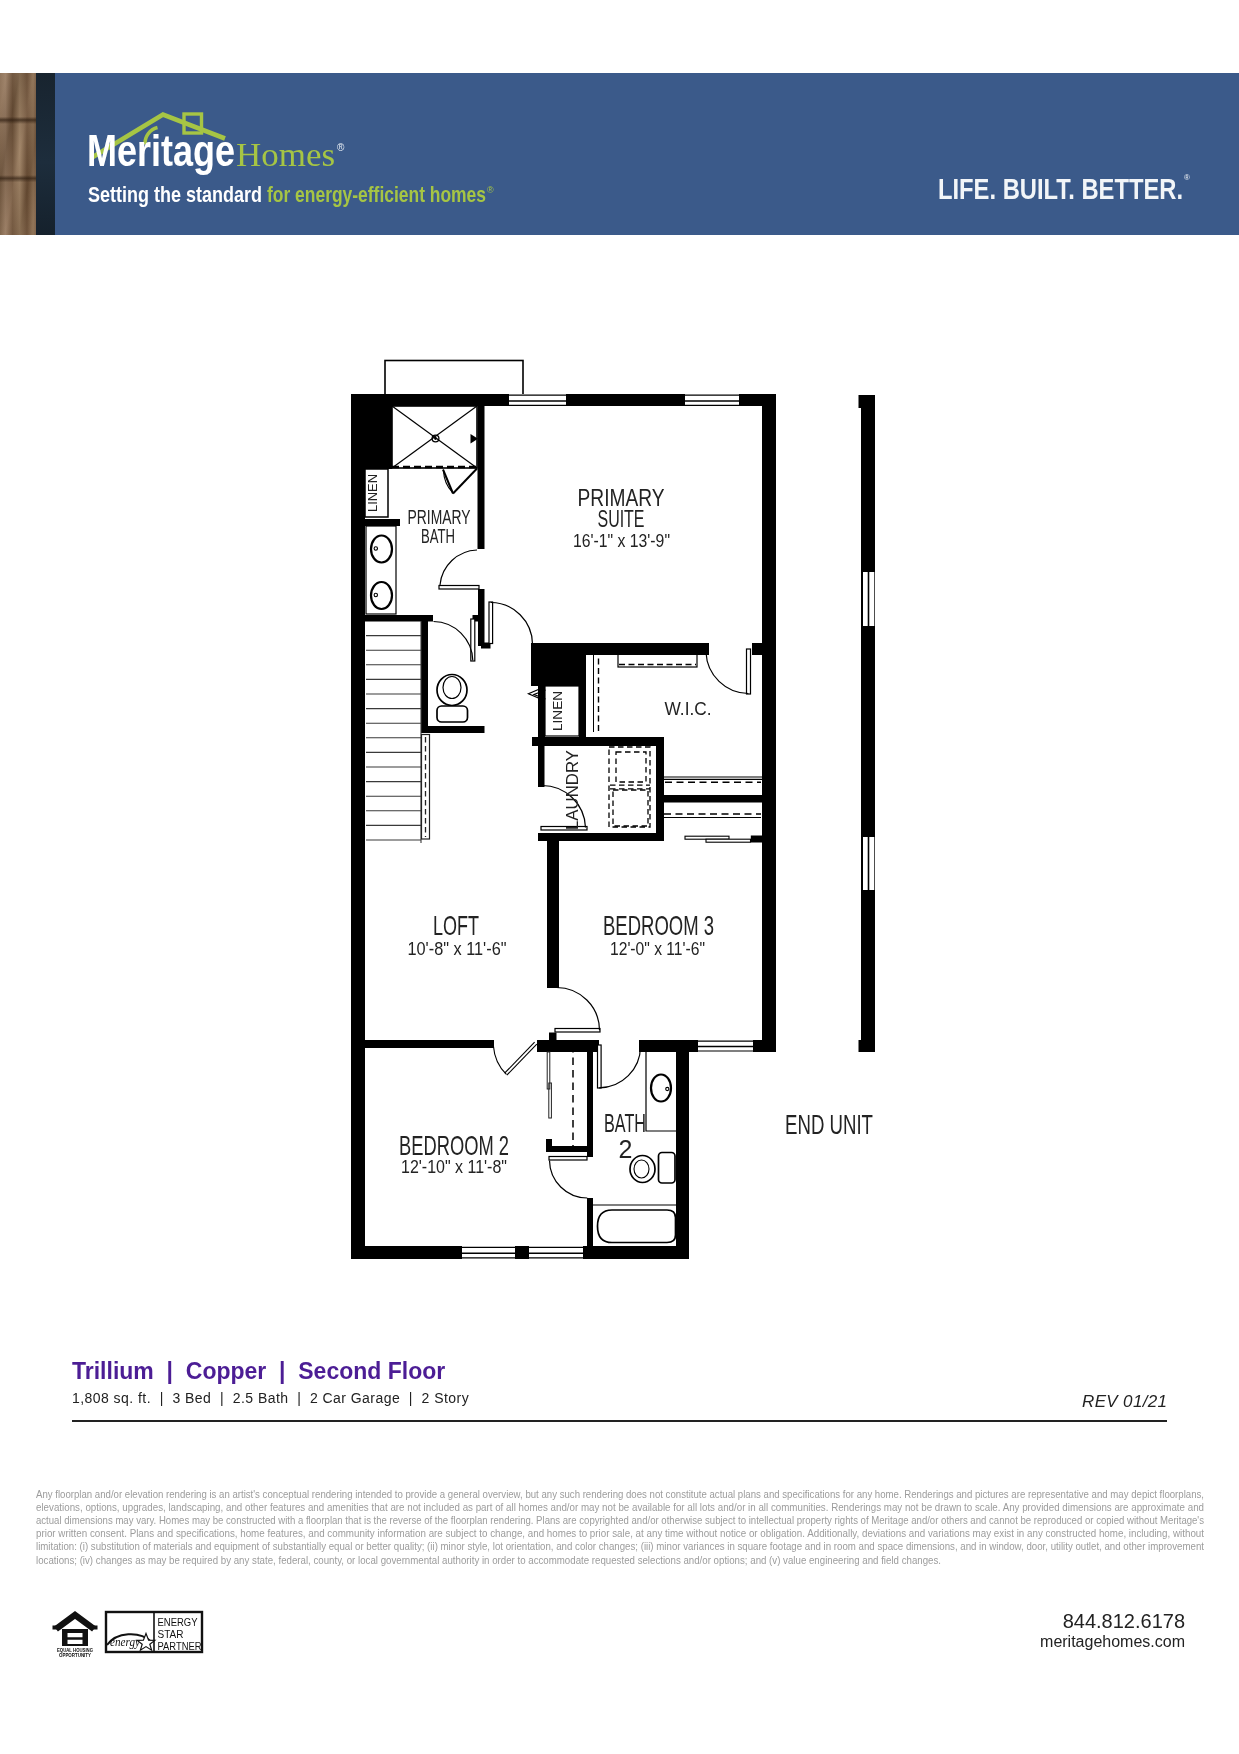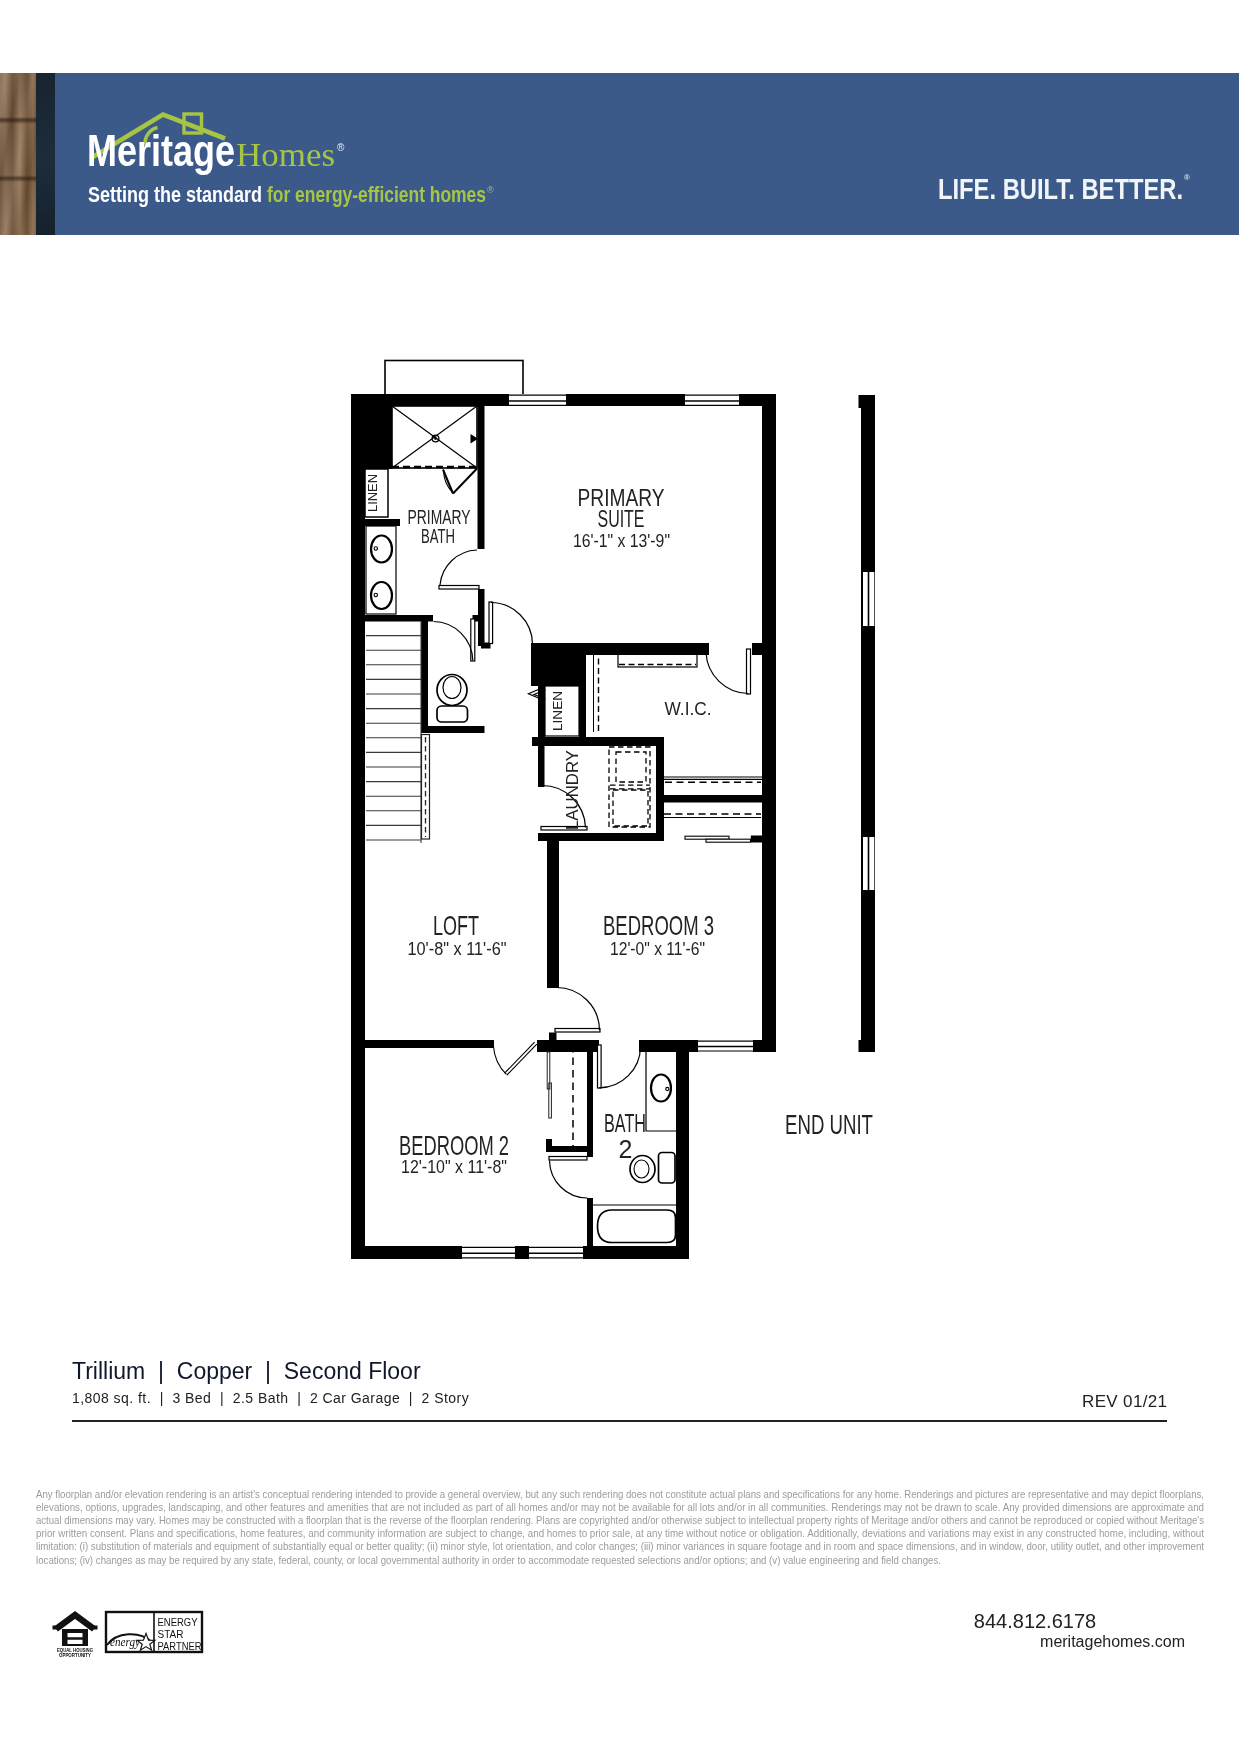--- a/index.html
+++ b/index.html
@@ -331,24 +331,24 @@
 
 <text x="376.5" y="493" font-size="12.5" textLength="38" lengthAdjust="spacingAndGlyphs" transform="rotate(-90 376.5 493)">LINEN</text>
 
 <text x="562" y="711" font-size="12.5" textLength="40" lengthAdjust="spacingAndGlyphs" transform="rotate(-90 562 711)">LINEN</text>
 
 <text x="578" y="790" font-size="17" textLength="80" lengthAdjust="spacingAndGlyphs" transform="rotate(-90 578 790)">LAUNDRY</text>
 </g>
 </g>
 </svg>
 
-<div class="abs" style="left:72px;top:1358px;font-weight:normal;font-size:23px;color:#0f172a;letter-spacing:0;">Trillium&nbsp; | &nbsp;Copper&nbsp; | &nbsp;Second Floor</div>
+<div class="abs" style="left:72px;top:1358px;font-weight:bold;font-size:23px;color:#4c1d95;letter-spacing:0;">Trillium&nbsp; | &nbsp;Copper&nbsp; | &nbsp;Second Floor</div>
 <div class="abs" style="left:72px;top:1390px;font-weight:normal;font-size:14px;color:#222;letter-spacing:0.45px;">1,808 sq. ft.&nbsp; | &nbsp;3 Bed&nbsp; | &nbsp;2.5 Bath&nbsp; | &nbsp;2 Car Garage&nbsp; | &nbsp;2 Story</div>
 
-<div class="abs" style="left:1082px;top:1392px;font-size:17px;color:#222;letter-spacing:0.35px;">REV 01/21</div>
+<div class="abs" style="left:1082px;top:1392px;font-size:17px;color:#222;letter-spacing:0.35px;font-style:italic;">REV 01/21</div>
 
 <div class="abs" style="left:72px;top:1420px;width:1095px;height:1.6px;background:#222;"></div>
 
 <svg class="abs" style="left:0;top:0;" width="1239" height="1754" viewBox="0 0 1239 1754">
 <g fill="#9c9c9c" font-family="Liberation Sans,sans-serif" font-size="10.6">
 <text x="36" y="1497.5" textLength="1168" lengthAdjust="spacingAndGlyphs">Any floorplan and/or elevation rendering is an artist's conceptual rendering intended to provide a general overview, but any such rendering does not constitute actual plans and specifications for any home. Renderings and pictures are representative and may depict floorplans,</text>
 <text x="36" y="1510.7" textLength="1168" lengthAdjust="spacingAndGlyphs">elevations, options, upgrades, landscaping, and other features and amenities that are not included as part of all homes and/or may not be available for all lots and/or in all communities. Renderings may not be drawn to scale. Any provided dimensions are approximate and</text>
 <text x="36" y="1523.9" textLength="1168" lengthAdjust="spacingAndGlyphs">actual dimensions may vary. Homes may be constructed with a floorplan that is the reverse of the floorplan rendering. Plans are copyrighted and/or otherwise subject to intellectual property rights of Meritage and/or others and cannot be reproduced or copied without Meritage's</text>
 <text x="36" y="1537.1" textLength="1168" lengthAdjust="spacingAndGlyphs">prior written consent. Plans and specifications, home features, and community information are subject to change, and homes to prior sale, at any time without notice or obligation. Additionally, deviations and variations may exist in any constructed home, including, without</text>
 <text x="36" y="1550.3" textLength="1168" lengthAdjust="spacingAndGlyphs">limitation: (i) substitution of materials and equipment of substantially equal or better quality; (ii) minor style, lot orientation, and color changes; (iii) minor variances in square footage and in room and space dimensions, and in window, door, utility outlet, and other improvement</text>
@@ -374,14 +374,14 @@
   </g>
   <text x="110" y="46" font-size="12.5" font-style="italic" fill="#111" font-family="Liberation Serif,serif" textLength="30" lengthAdjust="spacingAndGlyphs">energy</text>
   <path d="M 146,33.5 L 148.6,40.2 L 154.8,40.4 L 149.8,44.2 L 151.6,50.2 L 146,46.6 L 140.4,50.2 L 142.2,44.2 L 137.2,40.4 L 143.4,40.2 Z" fill="#fff" stroke="#111" stroke-width="1.2"></path>
   <g fill="#111">
   <text x="157.5" y="25.5" font-size="11" textLength="40" lengthAdjust="spacingAndGlyphs">ENERGY</text>
   <text x="157.5" y="38" font-size="11" textLength="26" lengthAdjust="spacingAndGlyphs">STAR</text>
   <text x="157.5" y="50" font-size="11" textLength="44" lengthAdjust="spacingAndGlyphs">PARTNER</text>
   </g>
 </svg>
 
-<div class="abs" style="left:885px;top:1610px;width:300px;text-align:center;font-size:20px;color:#222;line-height:23px;">844.812.6178</div>
+<div class="abs" style="left:885px;top:1610px;width:300px;text-align:right;font-size:20px;color:#222;line-height:23px;">844.812.6178</div>
 <div class="abs" style="left:885px;top:1633px;width:300px;text-align:right;font-size:16px;color:#222;">meritagehomes.com</div>
 
 </body></html>

